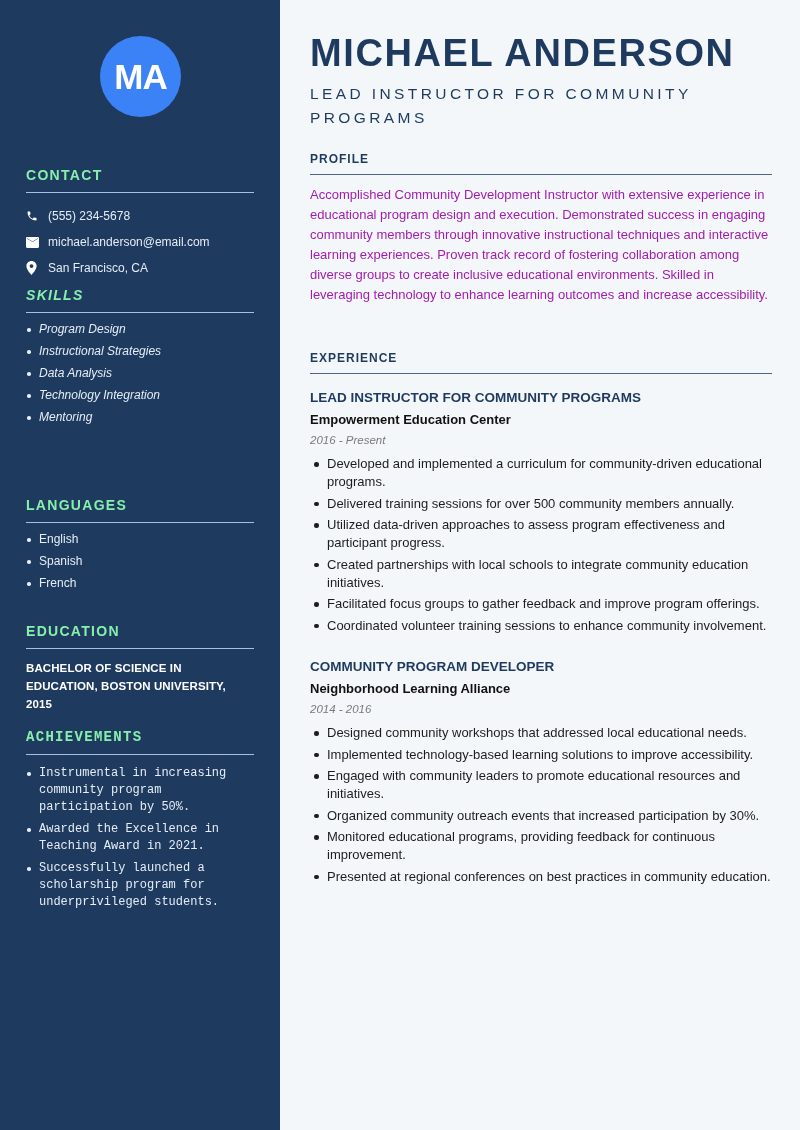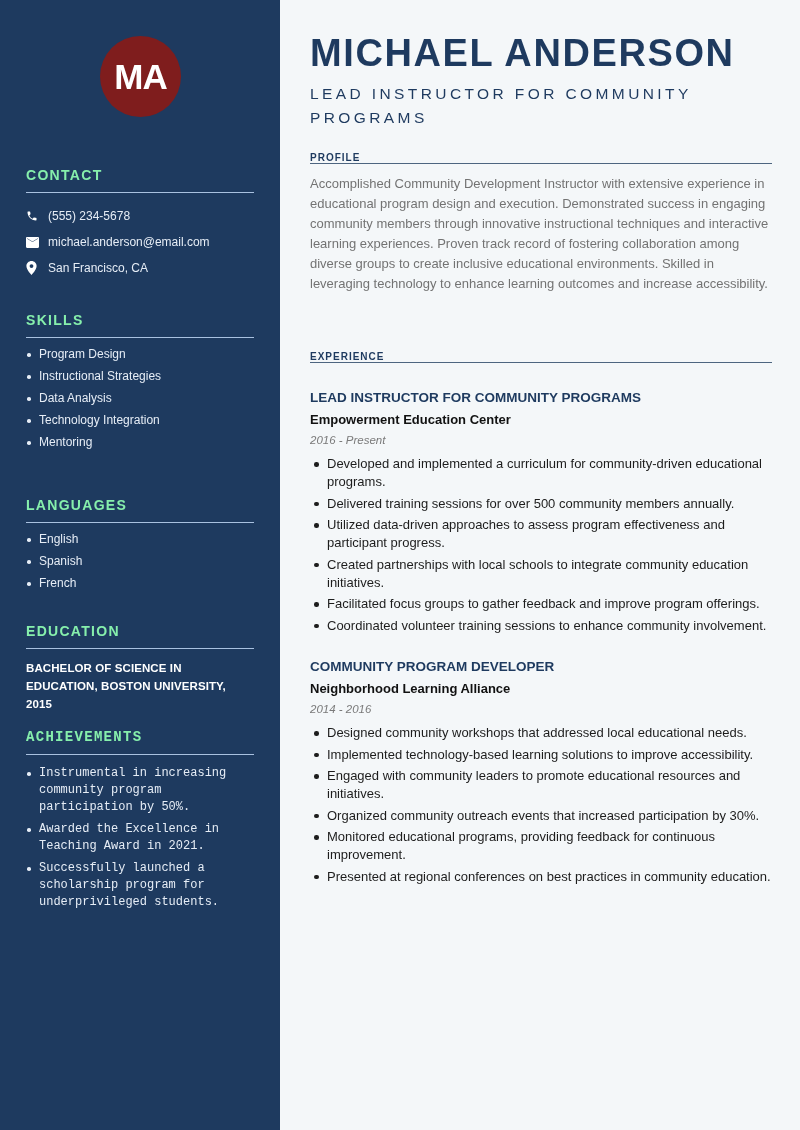--- a/index.html
+++ b/index.html
@@ -13,21 +13,21 @@
     .sidebar {
       position: absolute; left: 0; top: 0;
       width: 280px; height: 1130px;
       background: #1e3a5f;
       color: #ffffff;
       padding: 0 26px;
     }
     .avatar {
       position: absolute; left: 100px; top: 36px;
       width: 81px; height: 81px; border-radius: 50%;
-      background: #7f1d1d;
+      background: #3b82f6;
       display: flex; align-items: center; justify-content: center;
       color: #ffffff; font-weight: bold; font-size: 35px;
       letter-spacing: -1px;
     }
     .side-section { position: absolute; left: 26px; width: 228px; }
     .side-heading {
       font-size: 14px; font-weight: bold; letter-spacing: 1.3px;
       color: #86efac; padding-bottom: 9px;
       border-bottom: 1.5px solid #a9c1e0;
     }
@@ -61,25 +61,25 @@
       font-size: 38px; font-weight: bold; color: #1e3a5f;
       letter-spacing: 1.6px; white-space: nowrap;
     }
     .title {
       position: absolute; top: 82px; left: 0; width: 420px;
       font-size: 15.5px; color: #1e3a5f; letter-spacing: 3.4px;
       line-height: 24px;
     }
     .m-section { position: absolute; left: 0; width: 462px; }
     .m-heading {
-      font-size: 10px; font-weight: bold; color: #1e3a5f; letter-spacing: 1px;
-      padding-bottom: 0; border-bottom: 1.5px solid #4d6580;
+      font-size: 12px; font-weight: bold; color: #1e3a5f; letter-spacing: 1px;
+      padding-bottom: 8px; border-bottom: 1.5px solid #4d6580;
     }
     .profile-text {
-      margin-top: 10px; font-size: 13px; line-height: 20px; color: #737373;
+      margin-top: 10px; font-size: 13px; line-height: 20px; color: #a21caf;
     }
     .job { position: absolute; left: 0; width: 462px; }
     .job-title { font-size: 13.5px; font-weight: bold; color: #1e3a5f; }
     .job-company { font-size: 13px; font-weight: bold; color: #111; margin-top: 7px; }
     .job-dates { font-size: 11.5px; font-style: italic; color: #7a7a7a; margin-top: 7px; }
     .job-bullets { list-style: none; margin-top: 9px; }
     .job-bullets li {
       position: relative; padding-left: 17px;
       font-size: 13px; line-height: 18px; color: #1d1d1d; margin-bottom: 3.5px;
     }
@@ -119,21 +119,21 @@
         <span class="ic">
           <svg width="11" height="14" viewBox="0 0 16 22">
               <path d="M8 0C3.6 0 0 3.6 0 8c0 6 8 14 8 14s8-8 8-14c0-4.4-3.6-8-8-8zm0 11a3 3 0 1 1 0-6 3 3 0 0 1 0 6z"></path>
             </svg>
         </span>
         <span>San Francisco, CA</span>
       </li>
     </ul>
   </section>
 
-  <section class="side-section" style="top:312px;">
+  <section class="side-section" style="top:287px;font-style:italic;">
     <h2 class="side-heading">SKILLS</h2>
     <ul class="bullet-list">
       <li>Program Design</li>
       <li>Instructional Strategies</li>
       <li>Data Analysis</li>
       <li>Technology Integration</li>
       <li>Mentoring</li>
     </ul>
   </section>
 

